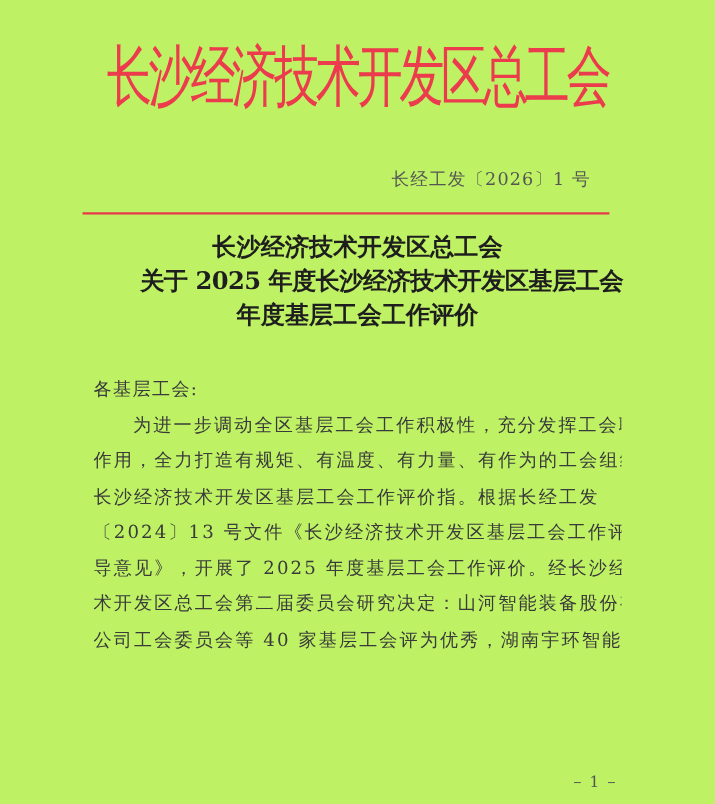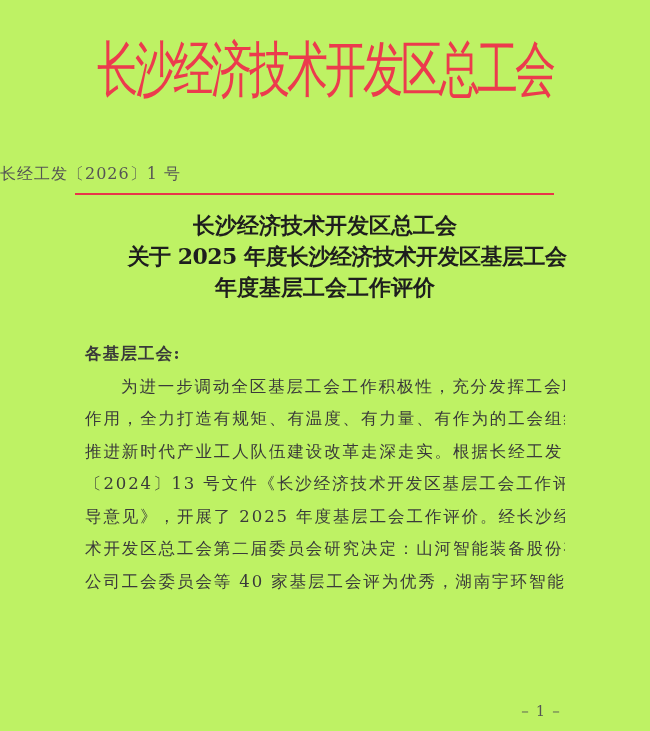--- a/index.html
+++ b/index.html
@@ -38,22 +38,22 @@
     color: #ec3b4d;
     letter-spacing: -4px;
     transform: scaleX(0.76) scaleY(1.12);
     transform-origin: center center;
     font-weight: normal;
   }
   .doc-number {
     position: absolute;
     left: 0;
     width: 537px;
-    top: 164px;
-    text-align: left;
+    top: 153px;
+    text-align: right;
     font-size: 16px;
     line-height: 20px;
     color: #555555;
     letter-spacing: 1px;
   }
   .red-rule {
     position: absolute;
     left: 75px;
     top: 193px;
     width: 479px;
@@ -87,21 +87,20 @@
     width: 480px;
     font-family: "DejaVu Serif", "Liberation Serif", serif;
     font-size: 16.5px;
     color: #3a3a3a;
   }
   .salutation {
     line-height: 32.5px;
     height: 32.5px;
     white-space: nowrap;
     letter-spacing: 1.2px;
-    font-weight: bold;
   }
   .body-line {
     line-height: 32.5px;
     height: 32.5px;
     white-space: nowrap;
     letter-spacing: 1.9px;
     overflow: hidden;
   }
   .body-line.indent {
     padding-left: 36px;
@@ -132,21 +131,21 @@
   <div class="title-block">
     <span class="title-line">长沙经济技术开发区总工会</span>
     <span class="title-line wide">关于 2025 年度长沙经济技术开发区基层工会</span>
     <span class="title-line">年度基层工会工作评价</span>
   </div>
 
   <div class="body-block">
     <div class="salutation">各基层工会:</div>
     <div class="body-line indent">为进一步调动全区基层工会工作积极性，充分发挥工会职能</div>
     <div class="body-line">作用，全力打造有规矩、有温度、有力量、有作为的工会组织，</div>
-    <div class="body-line">推进新时代产业工人队伍建设改革走深走实。根据长经工发</div>
+    <div class="body-line">长沙经济技术开发区基层工会工作评价指。根据长经工发</div>
     <div class="body-line">〔2024〕13 号文件《长沙经济技术开发区基层工会工作评价指</div>
     <div class="body-line">导意见》，开展了 2025 年度基层工会工作评价。经长沙经济技</div>
     <div class="body-line">术开发区总工会第二届委员会研究决定：山河智能装备股份有限</div>
     <div class="body-line">公司工会委员会等 40 家基层工会评为优秀，湖南宇环智能装备</div>
   </div>
 
   <div class="page-number">－1－</div>
 
 </div>
 

